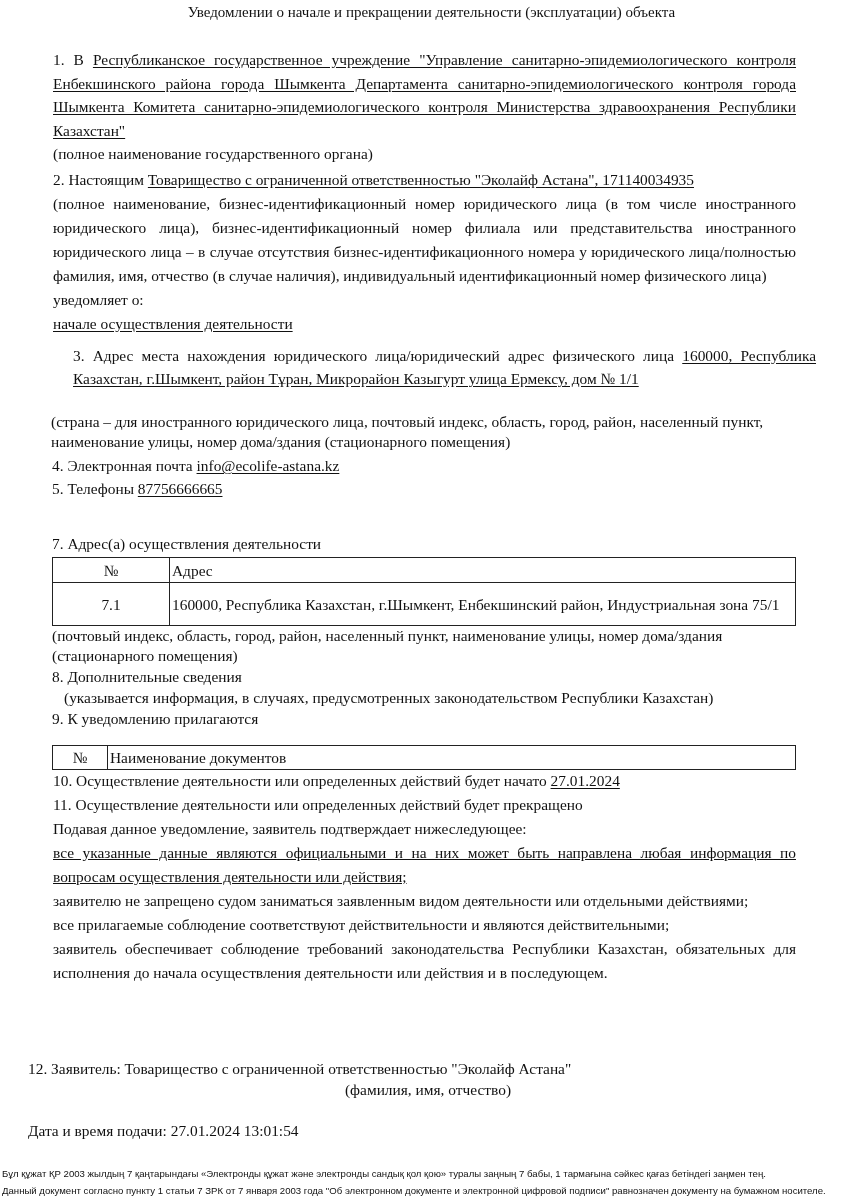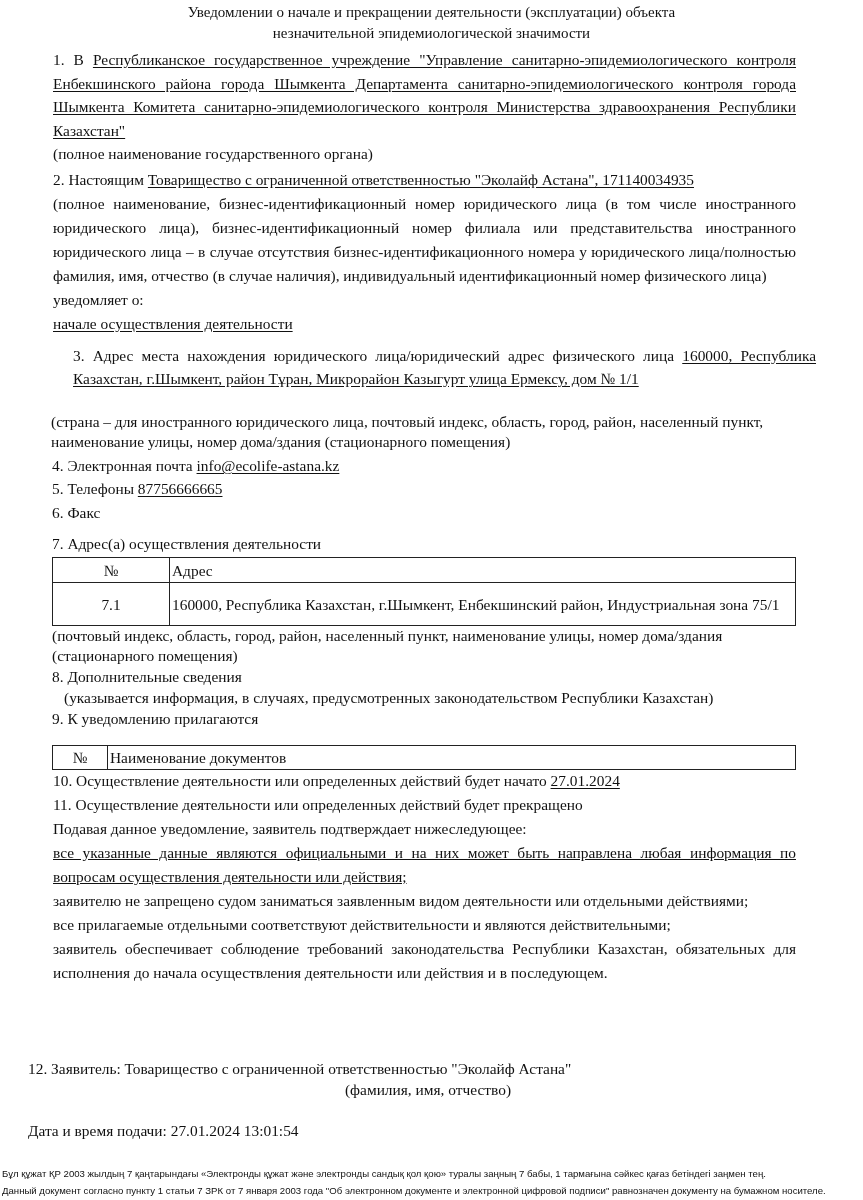--- a/index.html
+++ b/index.html
@@ -29,21 +29,20 @@
       font-family: "Liberation Sans", "DejaVu Sans", sans-serif;
       font-size: 9.6px; line-height: 20px; color: #111;
       white-space: nowrap;
     }
   </style>
 </head>
 <body>
 
 <div class="title">
   <div>Уведомлении о начале и прекращении деятельности (эксплуатации) объекта</div>
-  <div>незначительной эпидемиологической значимости</div>
 </div>
 
 <div class="body" style="top:48px;">
   <p class="p just" style="line-height:23.5px;"><span>1. В </span><span class="u">Республиканское государственное учреждение "Управление санитарно-эпидемиологического контроля Енбекшинского района города Шымкента Департамента санитарно-эпидемиологического контроля города Шымкента Комитета санитарно-эпидемиологического контроля Министерства здравоохранения Республики Казахстан"</span></p>
   <p class="p" style="line-height:24px;">(полное наименование государственного органа)</p>
 </div>
 
 <div class="body" style="top:168px;">
   <p class="p" style="line-height:24px;"><span>2. Настоящим </span><span class="u">Товарищество с ограниченной ответственностью "Эколайф Астана", 171140034935</span></p>
   <p class="p just" style="line-height:24px;">(полное наименование, бизнес-идентификационный номер юридического лица (в том числе иностранного юридического лица), бизнес-идентификационный номер филиала или представительства иностранного юридического лица – в случае отсутствия бизнес-идентификационного номера у юридического лица/полностью фамилия, имя, отчество (в случае наличия), индивидуальный идентификационный номер физического лица)</p>
@@ -54,21 +53,20 @@
 <div class="body" style="top:344px;margin-left:20px;">
   <p class="p just" style="line-height:23px;"><span>3. Адрес места нахождения юридического лица/юридический адрес физического лица </span><span class="u">160000, Республика  Казахстан, г.Шымкент, район Тұран, Микрорайон Казыгурт улица Ермексу, дом № 1/1</span></p>
 </div>
 <div class="body" style="top:412px; left:51px; width:760px;">
   <p class="p" style="line-height:20px;">(страна – для иностранного юридического лица, почтовый индекс, область, город, район, населенный пункт, наименование улицы, номер дома/здания (стационарного помещения)</p>
 </div>
 
 <div class="body" style="top:454px; left:52px;">
   <p class="p" style="line-height:23px;"><span>4. Электронная почта </span><span class="u">info@ecolife-astana.kz</span></p>
   <p class="p" style="line-height:24px;"><span>5. Телефоны </span><span class="u">87756666665</span></p>
-  <p class="p" style="line-height:23px;"><span>6. Факс</span></p>
 </div>
 
 <div class="body" style="top:533px; left:52px;">
   <p class="p" style="line-height:22px;">7. Адрес(а) осуществления деятельности</p>
 </div>
 <div style="position:absolute; left:52px; top:557px;">
   <table class="t">
     <tbody>
         <tr>
       <td class="num" style="width:112px; height:24px;">№</td>
@@ -100,21 +98,21 @@
   </tbody>
     </table>
 </div>
 
 <div class="body" style="top:769px; left:53px;">
   <p class="p" style="line-height:24px;"><span>10. Осуществление деятельности или определенных действий будет начато </span><span class="u">27.01.2024</span></p>
   <p class="p" style="line-height:24px;">11. Осуществление деятельности или определенных действий будет прекращено</p>
   <p class="p" style="line-height:24px;">Подавая данное уведомление, заявитель подтверждает нижеследующее:</p>
   <p class="p just" style="line-height:24px;text-decoration:underline;">все указанные данные являются официальными и на них может быть направлена любая информация по вопросам осуществления деятельности или действия;</p>
   <p class="p just" style="line-height:24px;">заявителю не запрещено судом заниматься заявленным видом деятельности или отдельными действиями;</p>
-  <p class="p just" style="line-height:24px;">все прилагаемые отдельными соответствуют действительности и являются действительными;</p>
+  <p class="p just" style="line-height:24px;">все прилагаемые соблюдение соответствуют действительности и являются действительными;</p>
   <p class="p just" style="line-height:24px;">заявитель обеспечивает соблюдение требований законодательства Республики Казахстан, обязательных для исполнения до начала осуществления деятельности или действия и в последующем.</p>
 </div>
 
 <div style="position:absolute; left:28px; top:1058px; font-size:15.4px; line-height:22px;">
   <span>12. Заявитель: </span><span>Товарищество с ограниченной ответственностью "Эколайф Астана"</span>
 </div>
 <div style="position:absolute; left:0; top:1079px; width:860px; text-align:center; font-size:15.4px; line-height:22px;">
   <span style="position:relative; left:-2px;">(фамилия, имя, отчество)</span>
 </div>
 

